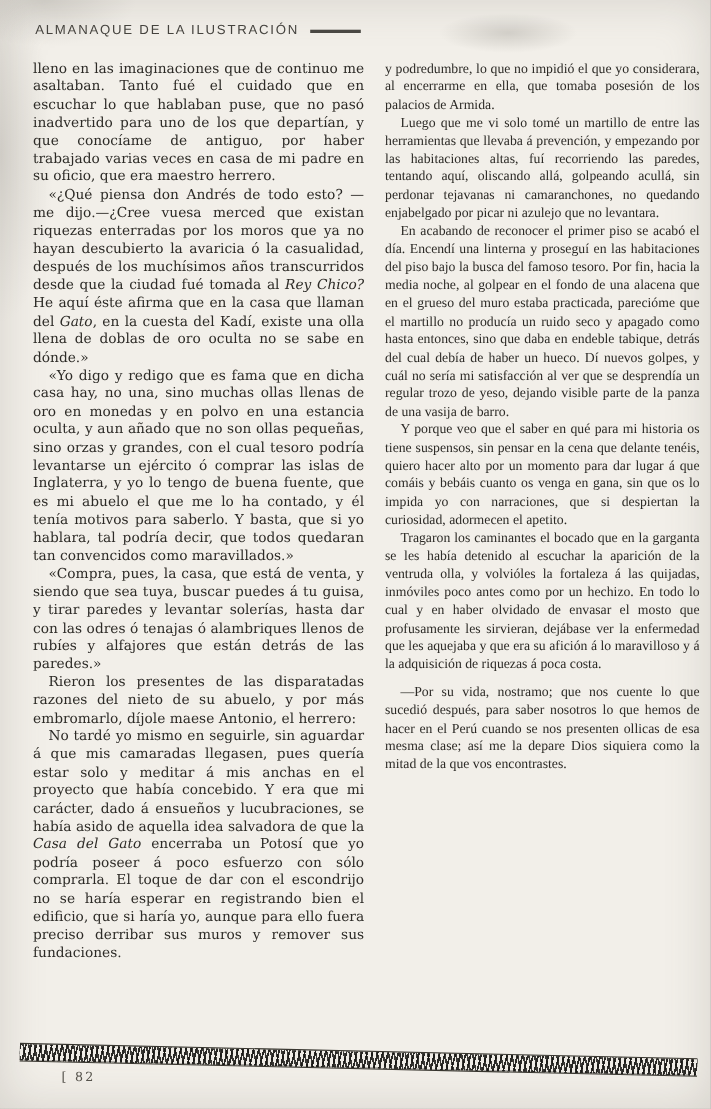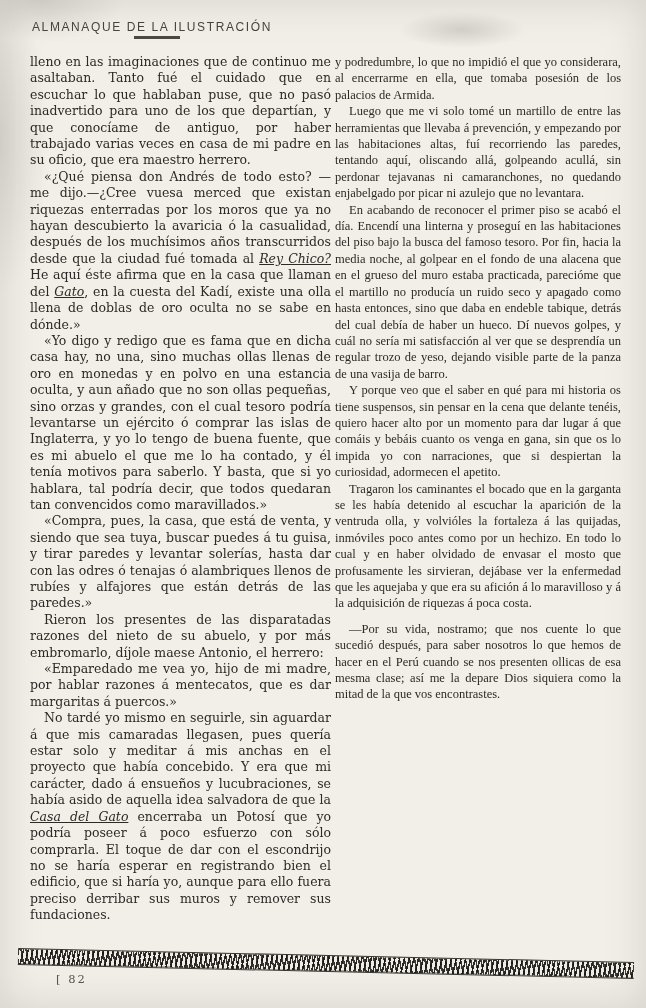--- a/index.html
+++ b/index.html
@@ -17,41 +17,40 @@
     font-family:"DejaVu Serif","Liberation Serif",serif;
     color:#2c2a26;
   }
   .header{
     position:absolute;left:32px;top:20px;
     display:flex;align-items:center;
     font-family:"Liberation Sans",sans-serif;
     font-size:12px;letter-spacing:1.6px;
     color:#45433e;
     white-space:nowrap;
-    flex-direction:column;
   }
   .header .rule{
     display:inline-block;width:46px;height:3px;
     background:#4a4843;margin-left:10px;margin-top:2px;
   }
   .columns{
     position:absolute;left:30px;top:54px;
-    display:flex;gap:4px;
+    display:flex;gap:19px;
     height:892px;overflow:hidden;
   }
   .col{width:301px;
     font-size:12.5px;line-height:16.4px;
     text-align:justify;
     text-justify:inter-word;
   }
   .col.right{width:286px;font-family:Liberation Serif, serif;}
   .col p{margin:0;}
   .col p.indent{text-indent:14px;}
   .col p.space-before{margin-top:9px;}
-  .em{font-style:italic;text-decoration:underline;}
+  .em{font-style:italic;}
   .ornament{
     position:absolute;left:18px;top:948px;width:616px;height:15px;
     transform:rotate(1.3deg);transform-origin:0 50%;
     background-color:#efece6;
     background-image:
       repeating-linear-gradient(102deg, rgba(24,23,20,.92) 0 1.6px, rgba(24,23,20,0) 1.6px 4.6px),
       repeating-linear-gradient(78deg, rgba(24,23,20,.85) 0 1.5px, rgba(24,23,20,0) 1.5px 5px),
       repeating-linear-gradient(0deg, rgba(24,23,20,.30) 0 1px, rgba(24,23,20,0) 1px 15px);
     border-top:1.5px solid #38362f;
     border-bottom:1.5px solid #38362f;
@@ -72,21 +71,20 @@
     <span class="rule"></span>
   </div>
 
   <div class="columns">
     <div class="col left">
         <p class=""><span>lleno en las imaginaciones que de continuo me asaltaban. Tanto fué el cuidado que en escuchar lo que hablaban puse, que no pasó inadvertido para uno de los que departían, y que conocíame de antiguo, por haber trabajado varias veces en casa de mi padre en su oficio, que era maestro herrero.</span></p>
         <p class="indent"><span>«¿Qué piensa don Andrés de todo esto? — me dijo.—¿Cree vuesa merced que existan riquezas enterradas por los moros que ya no hayan descubierto la avaricia ó la casualidad, después de los muchísimos años transcurridos desde que la ciudad fué tomada al </span><span class="em">Rey Chico?</span><span> He aquí éste afirma que en la casa que llaman del </span><span class="em">Gato</span><span>, en la cuesta del Kadí, existe una olla llena de doblas de oro oculta no se sabe en dónde.»</span></p>
         <p class="indent"><span>«Yo digo y redigo que es fama que en dicha casa hay, no una, sino muchas ollas llenas de oro en monedas y en polvo en una estancia oculta, y aun añado que no son ollas pequeñas, sino orzas y grandes, con el cual tesoro podría levantarse un ejército ó comprar las islas de Inglaterra, y yo lo tengo de buena fuente, que es mi abuelo el que me lo ha contado, y él tenía motivos para saberlo. Y basta, que si yo hablara, tal podría decir, que todos quedaran tan convencidos como maravillados.»</span></p>
         <p class="indent"><span>«Compra, pues, la casa, que está de venta, y siendo que sea tuya, buscar puedes á tu guisa, y tirar paredes y levantar solerías, hasta dar con las odres ó tenajas ó alambriques llenos de rubíes y alfajores que están detrás de las paredes.»</span></p>
         <p class="indent"><span>Rieron los presentes de las disparatadas razones del nieto de su abuelo, y por más embromarlo, díjole maese Antonio, el herrero:</span></p>
-        <p class="indent"><span>«Emparedado me vea yo, hijo de mi madre, por hablar razones á mentecatos, que es dar margaritas á puercos.»</span></p>
         <p class="indent"><span>No tardé yo mismo en seguirle, sin aguardar á que mis camaradas llegasen, pues quería estar solo y meditar á mis anchas en el proyecto que había concebido. Y era que mi carácter, dado á ensueños y lucubraciones, se había asido de aquella idea salvadora de que la </span><span class="em">Casa del Gato</span><span> encerraba un Potosí que yo podría poseer á poco esfuerzo con sólo comprarla. El toque de dar con el escondrijo no se haría esperar en registrando bien el edificio, que si haría yo, aunque para ello fuera preciso derribar sus muros y remover sus fundaciones.</span></p>
       </div>
     <div class="col right">
         <p class=""><span>y podredumbre, lo que no impidió el que yo considerara, al encerrarme en ella, que tomaba posesión de los palacios de Armida.</span></p>
         <p class="indent"><span>Luego que me vi solo tomé un martillo de entre las herramientas que llevaba á prevención, y empezando por las habitaciones altas, fuí recorriendo las paredes, tentando aquí, oliscando allá, golpeando acullá, sin perdonar tejavanas ni camaranchones, no quedando enjabelgado por picar ni azulejo que no levantara.</span></p>
         <p class="indent"><span>En acabando de reconocer el primer piso se acabó el día. Encendí una linterna y proseguí en las habitaciones del piso bajo la busca del famoso tesoro. Por fin, hacia la media noche, al golpear en el fondo de una alacena que en el grueso del muro estaba practicada, parecióme que el martillo no producía un ruido seco y apagado como hasta entonces, sino que daba en endeble tabique, detrás del cual debía de haber un hueco. Dí nuevos golpes, y cuál no sería mi satisfacción al ver que se desprendía un regular trozo de yeso, dejando visible parte de la panza de una vasija de barro.</span></p>
         <p class="indent"><span>Y porque veo que el saber en qué para mi historia os tiene suspensos, sin pensar en la cena que delante tenéis, quiero hacer alto por un momento para dar lugar á que comáis y bebáis cuanto os venga en gana, sin que os lo impida yo con narraciones, que si despiertan la curiosidad, adormecen el apetito.</span></p>
         <p class="indent"><span>Tragaron los caminantes el bocado que en la garganta se les había detenido al escuchar la aparición de la ventruda olla, y volvióles la fortaleza á las quijadas, inmóviles poco antes como por un hechizo. En todo lo cual y en haber olvidado de envasar el mosto que profusamente les sirvieran, dejábase ver la enfermedad que les aquejaba y que era su afición á lo maravilloso y á la adquisición de riquezas á poca costa.</span></p>
         <p class="indent space-before"><span>—Por su vida, nostramo; que nos cuente lo que sucedió después, para saber nosotros lo que hemos de hacer en el Perú cuando se nos presenten ollicas de esa mesma clase; así me la depare Dios siquiera como la mitad de la que vos encontrastes.</span></p>
       </div>

